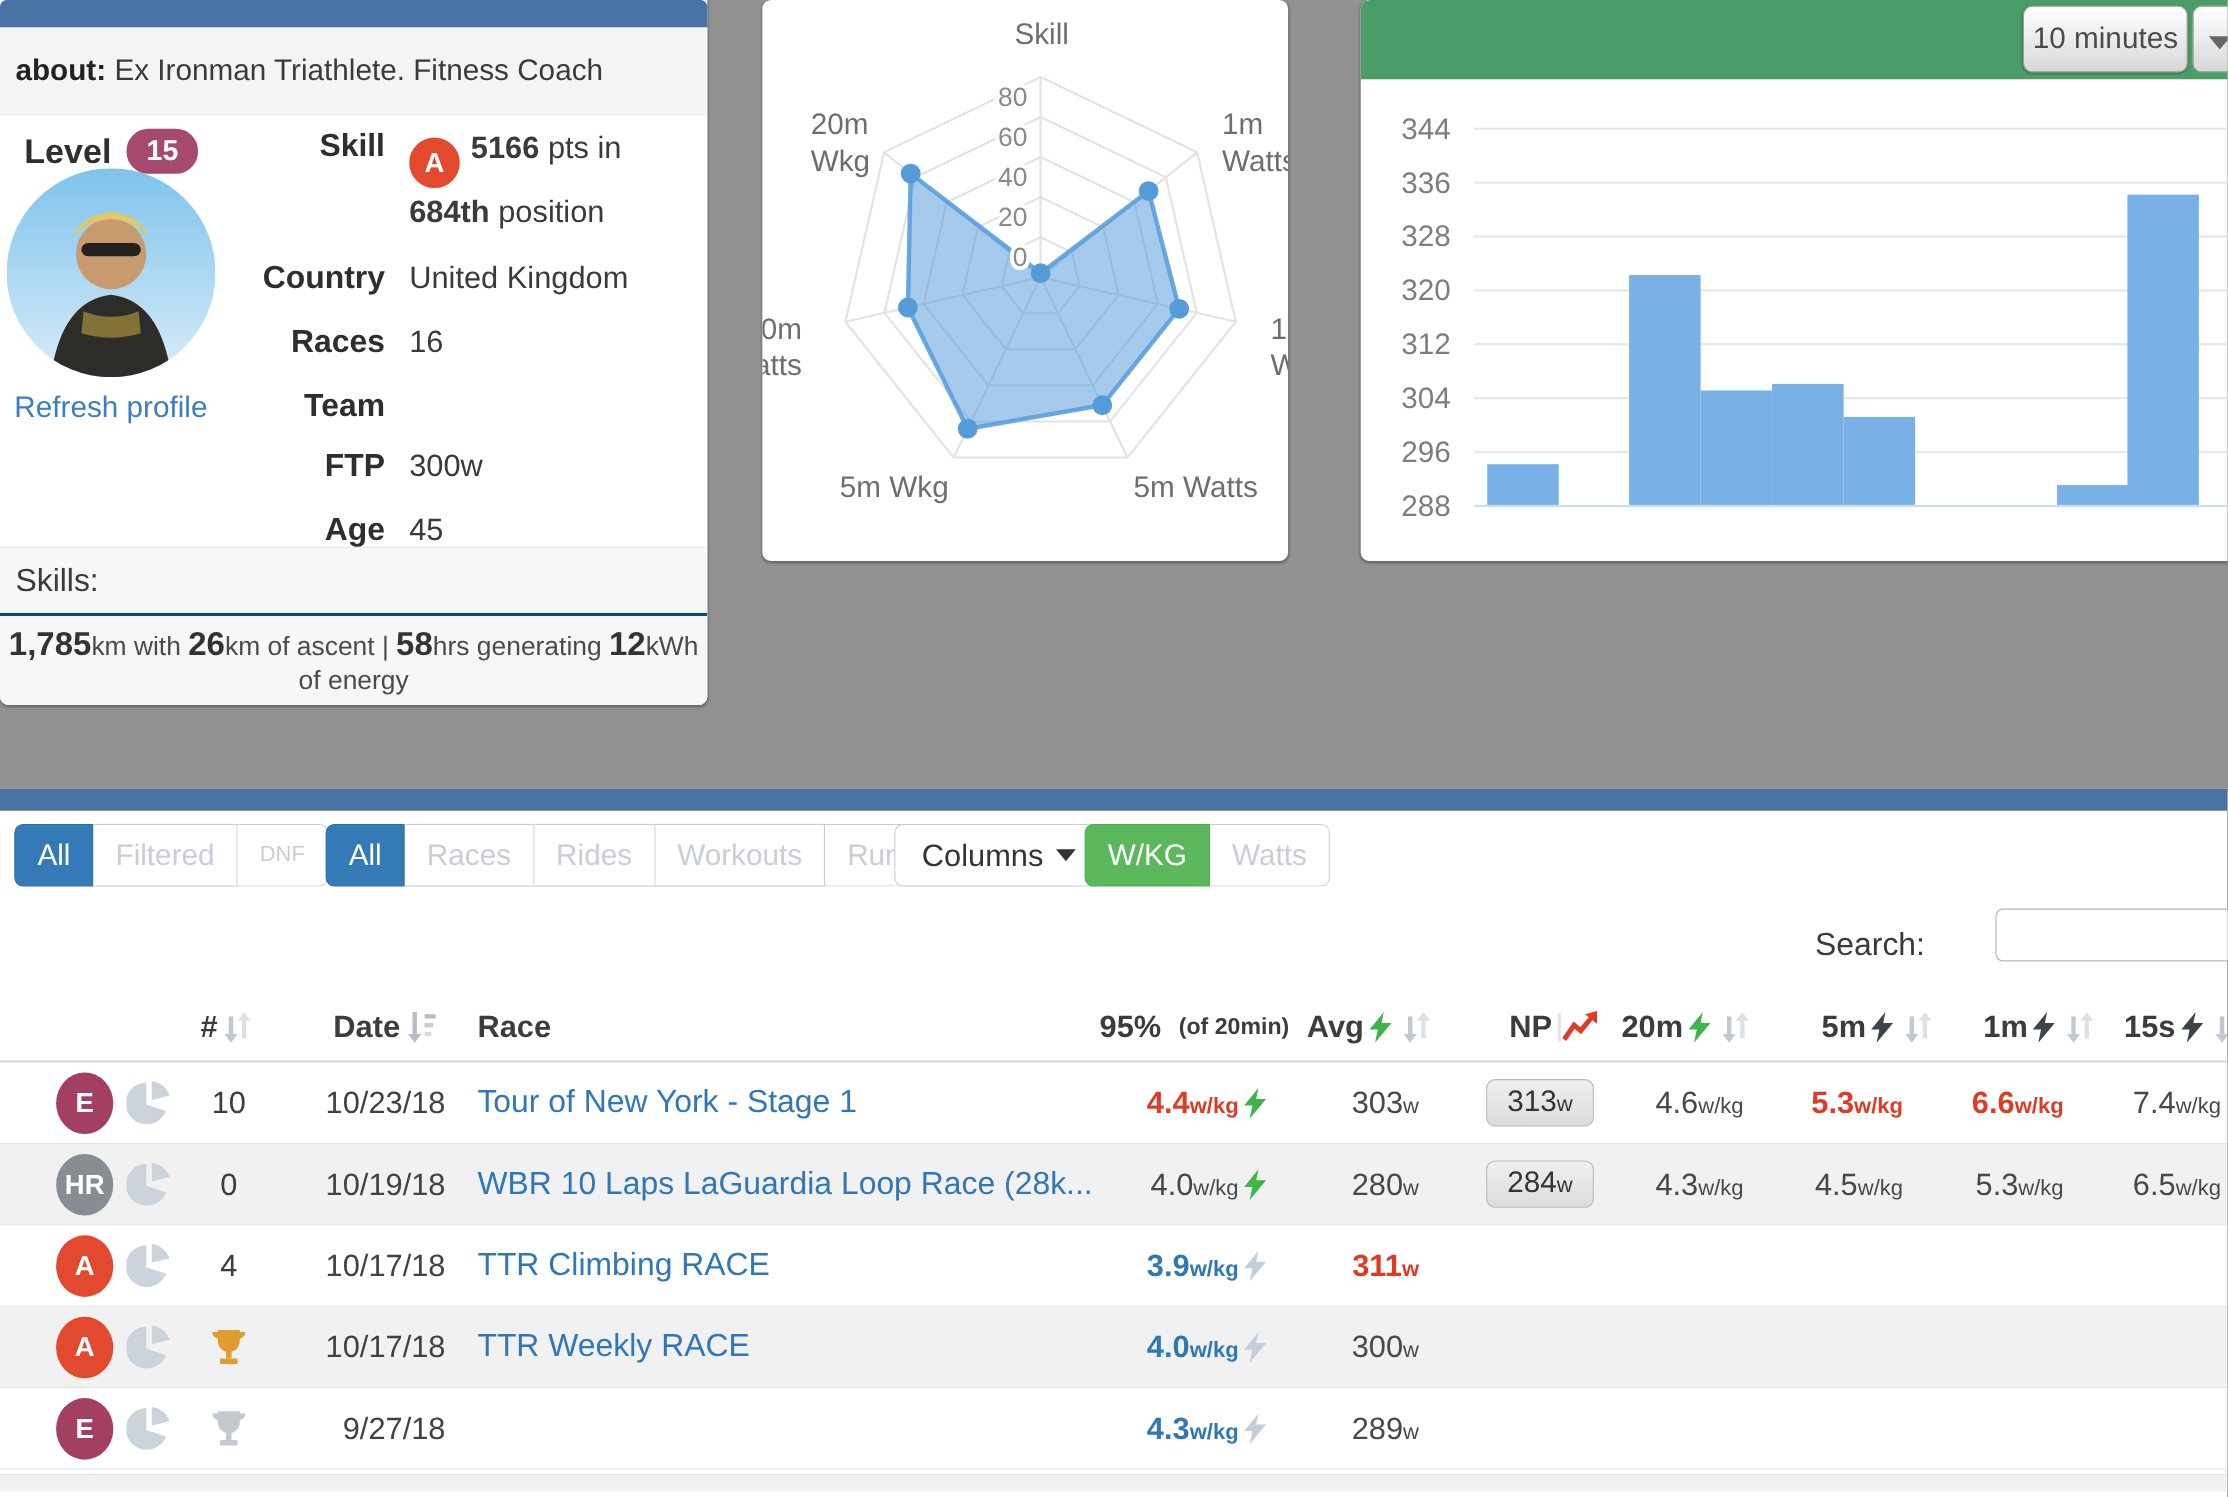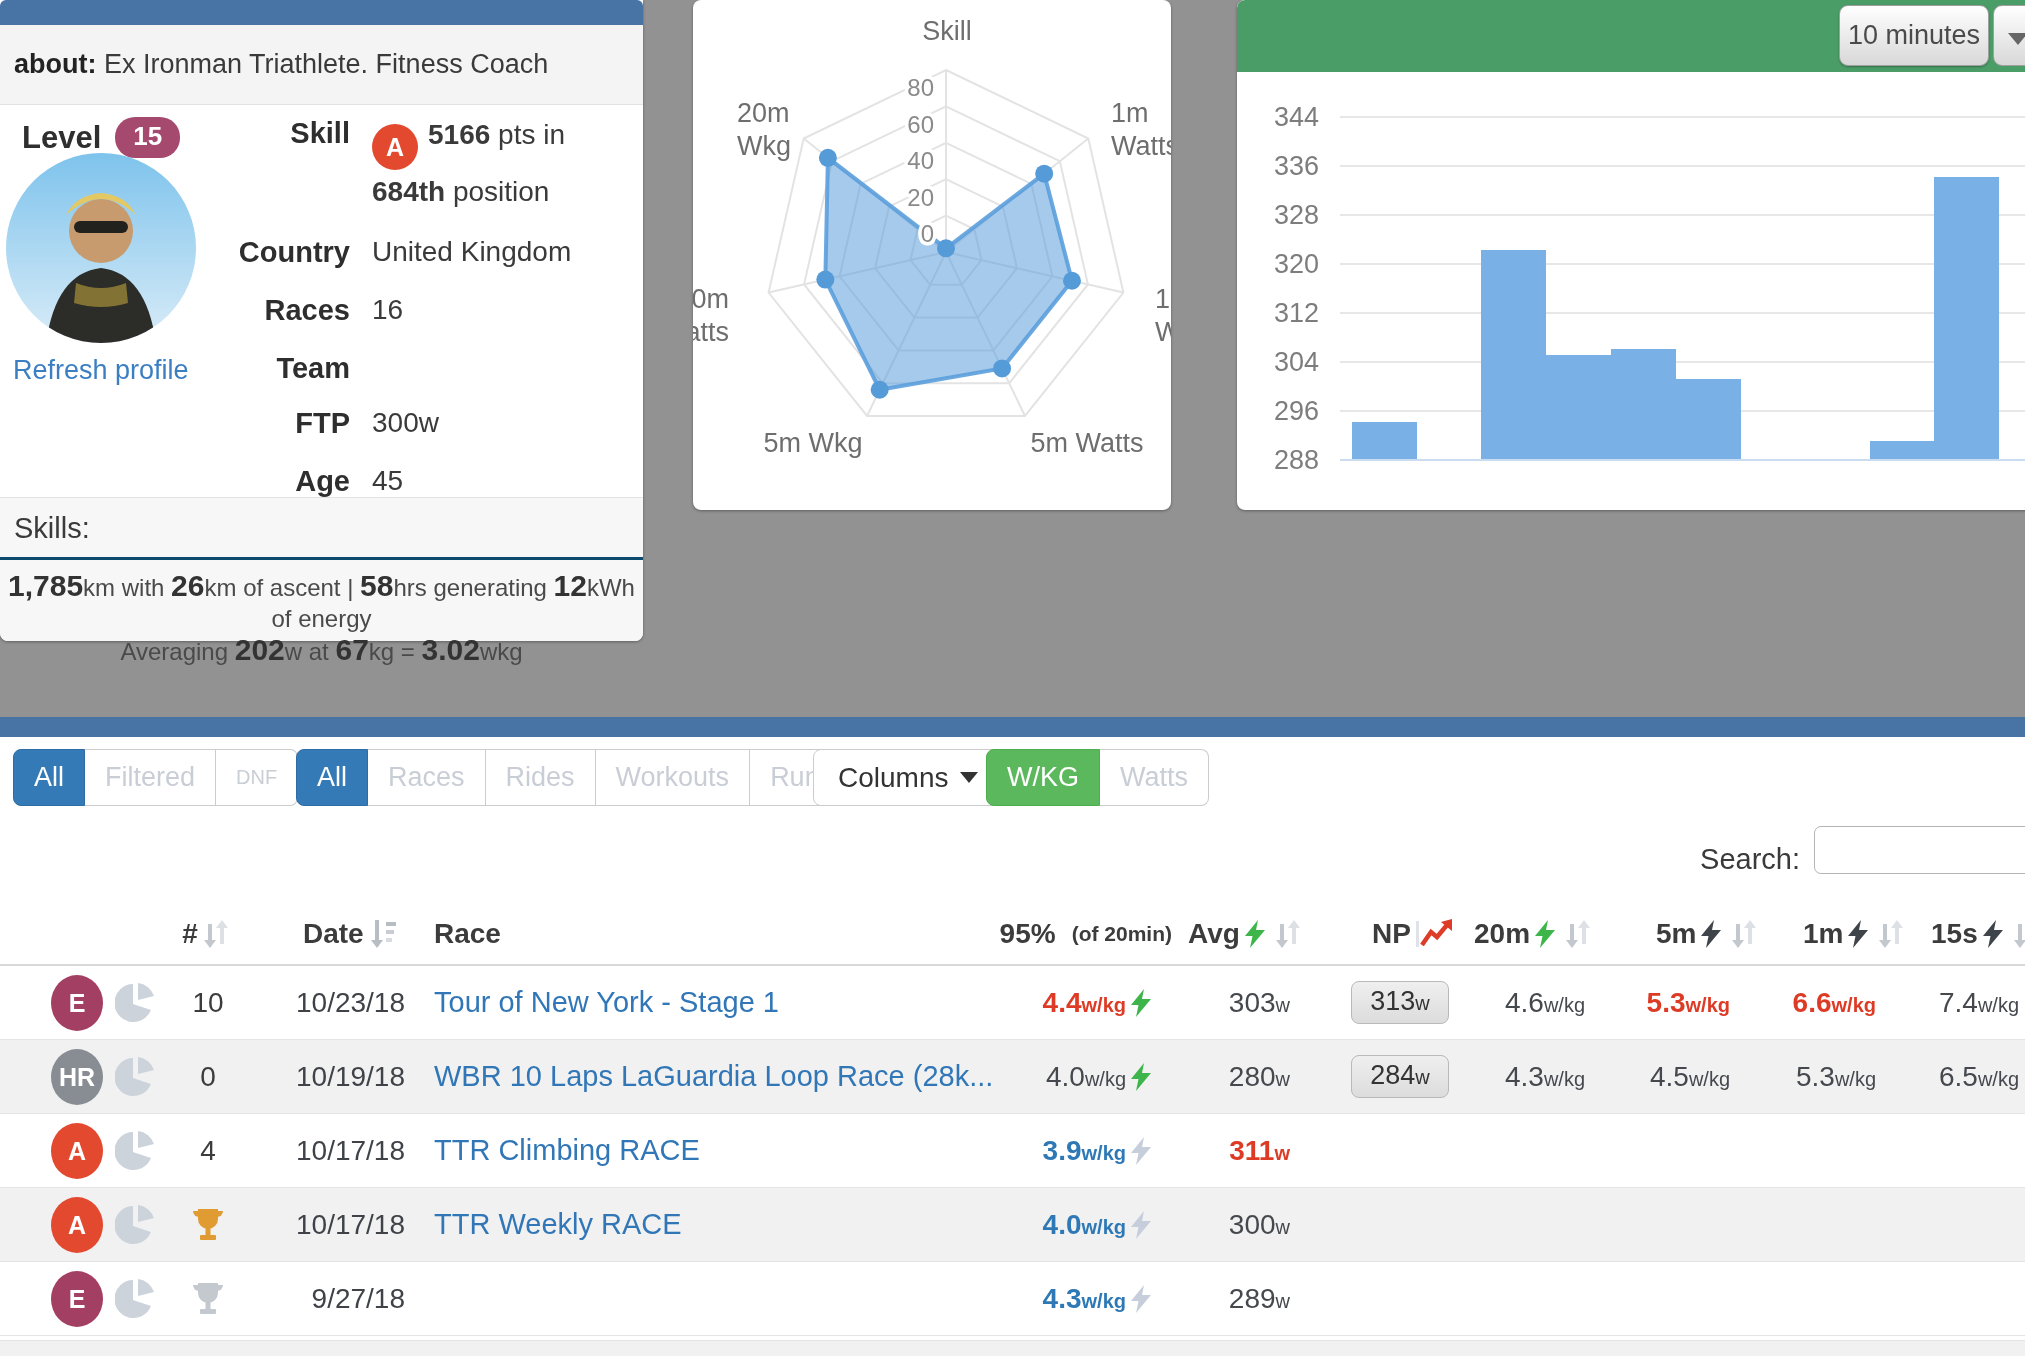--- a/index.html
+++ b/index.html
@@ -64,21 +64,21 @@
   .btn-group .fbtn:first-child { border-left-width:1px; border-radius:8px 0 0 8px; }
   .btn-group .fbtn:last-child { border-radius:0 8px 8px 0; }
   .fbtn.active { background:#337ab7; border-color:#2e6da4; color:#fff; }
   .fbtn.green { background:#5cb85c; border-color:#4cae4c; color:#fff; }
   .fbtn.small { font-size:20px; }
   .columns-btn { position:absolute; left:813px; top:32px; height:57px; background:#fff; border:1px solid #ccc;
     border-radius:8px; font-size:28px; color:#333; padding:0 24px; line-height:55px; }
   .columns-btn i { display:inline-block; width:0; height:0; margin-left:12px; vertical-align:4px;
     border-left:9px solid transparent; border-right:9px solid transparent; border-top:11px solid #333; }
 
-  .search-label { position:absolute; left:1600px; top:126px; width:200px; text-align:right;
+  .search-label { position:absolute; left:1600px; top:126px; width:200px; text-align:center;
     font-size:29px; color:#3a3a3a; }
   .search-input { position:absolute; left:1814px; top:109px; width:230px; height:48px;
     border:1px solid #b5b5b5; border-radius:7px; font-size:26px; padding:0 12px; }
 
   
   .thead { position:absolute; left:0; top:187px; width:2025px; height:62px; border-bottom:2px solid #d8d8d8; }
   .thead, .trow { font-size:28px; color:#3c3c3c; }
   .cell { position:absolute; top:0; height:100%; display:flex; align-items:center; }
   .cell.r { justify-content:flex-end; }
   .cell.c { justify-content:center; }
@@ -179,21 +179,20 @@
             <div class="pf-row">
               <div class="pf-label">Age</div>
               <div class="pf-value">45</div>
             </div>
           </div>
       </div>
     </div>
     <div class="skills-head">Skills:</div>
     <div class="skills-stats">
       <div id="stats-line1"><b>1,785</b><span>km with </span><b>26</b><span>km of ascent | </span><b>58</b><span>hrs generating </span><b>12</b><span>kWh of energy</span></div>
-      <div id="stats-line2"><span>Averaging </span><b>202</b><span>w at </span><b>67</b><span>kg = </span><b>3.02</b><span>wkg</span></div>
     </div>
   </div>
 
   <div class="radar-card">
     <svg id="radar-svg" width="478" height="510" viewBox="0 0 478 510">
         <polygon points="253,215.6 281.4586659618363,229.3049712123421 288.4873760034184,260.0997619960099 268.7933681038791,284.79526679164803 237.20663189612088,284.79526679164803 217.51262399658162,260.0997619960099 224.5413340381637,229.3049712123421" fill="none" stroke="#e3e3e3" stroke-width="2"></polygon>
         <polygon points="253,179.2 309.9173319236726,206.60994242468422 323.97475200683675,268.1995239920197 284.58673620775824,317.5905335832961 221.41326379224174,317.59053358329606 182.02524799316325,268.1995239920197 196.08266807632742,206.60994242468422" fill="none" stroke="#e3e3e3" stroke-width="2"></polygon>
         <polygon points="253,142.8 338.37599788550887,183.9149136370263 359.4621280102551,276.2992859880295 300.38010431163735,350.38580037494415 205.61989568836262,350.38580037494415 146.53787198974487,276.29928598802957 167.62400211449113,183.9149136370263" fill="none" stroke="#e3e3e3" stroke-width="2"></polygon>
         <polygon points="253,106.4 366.83466384734515,161.2198848493684 394.9495040136735,284.3990479840394 316.17347241551647,383.18106716659224 189.8265275844835,383.1810671665922 111.0504959863265,284.3990479840394 139.16533615265485,161.21988484936844" fill="none" stroke="#e3e3e3" stroke-width="2"></polygon>
         <polygon points="253,70 395.2933298091814,138.52485606171052 430.4368800170919,292.49880998004926 331.96684051939565,415.9763339582403 174.03315948060435,415.9763339582403 75.56311998290809,292.49880998004926 110.70667019081856,138.52485606171052" fill="none" stroke="#e3e3e3" stroke-width="2"></polygon>

